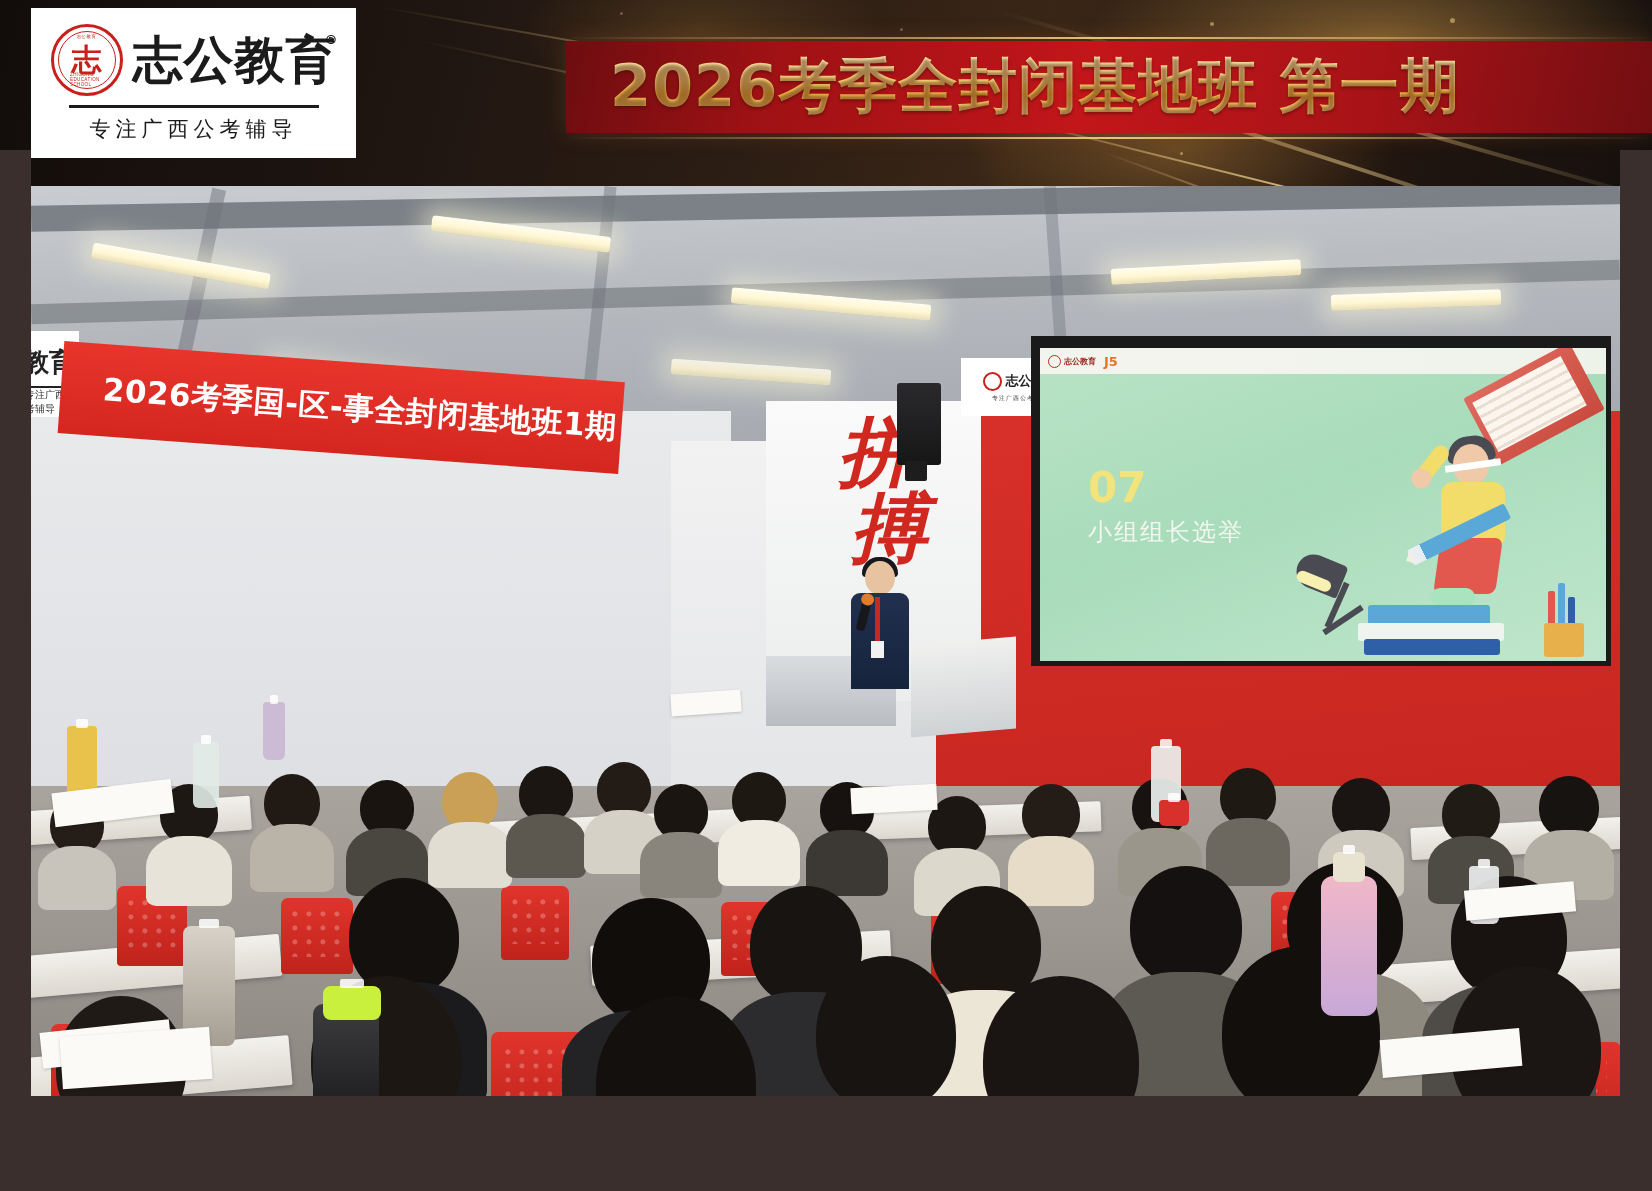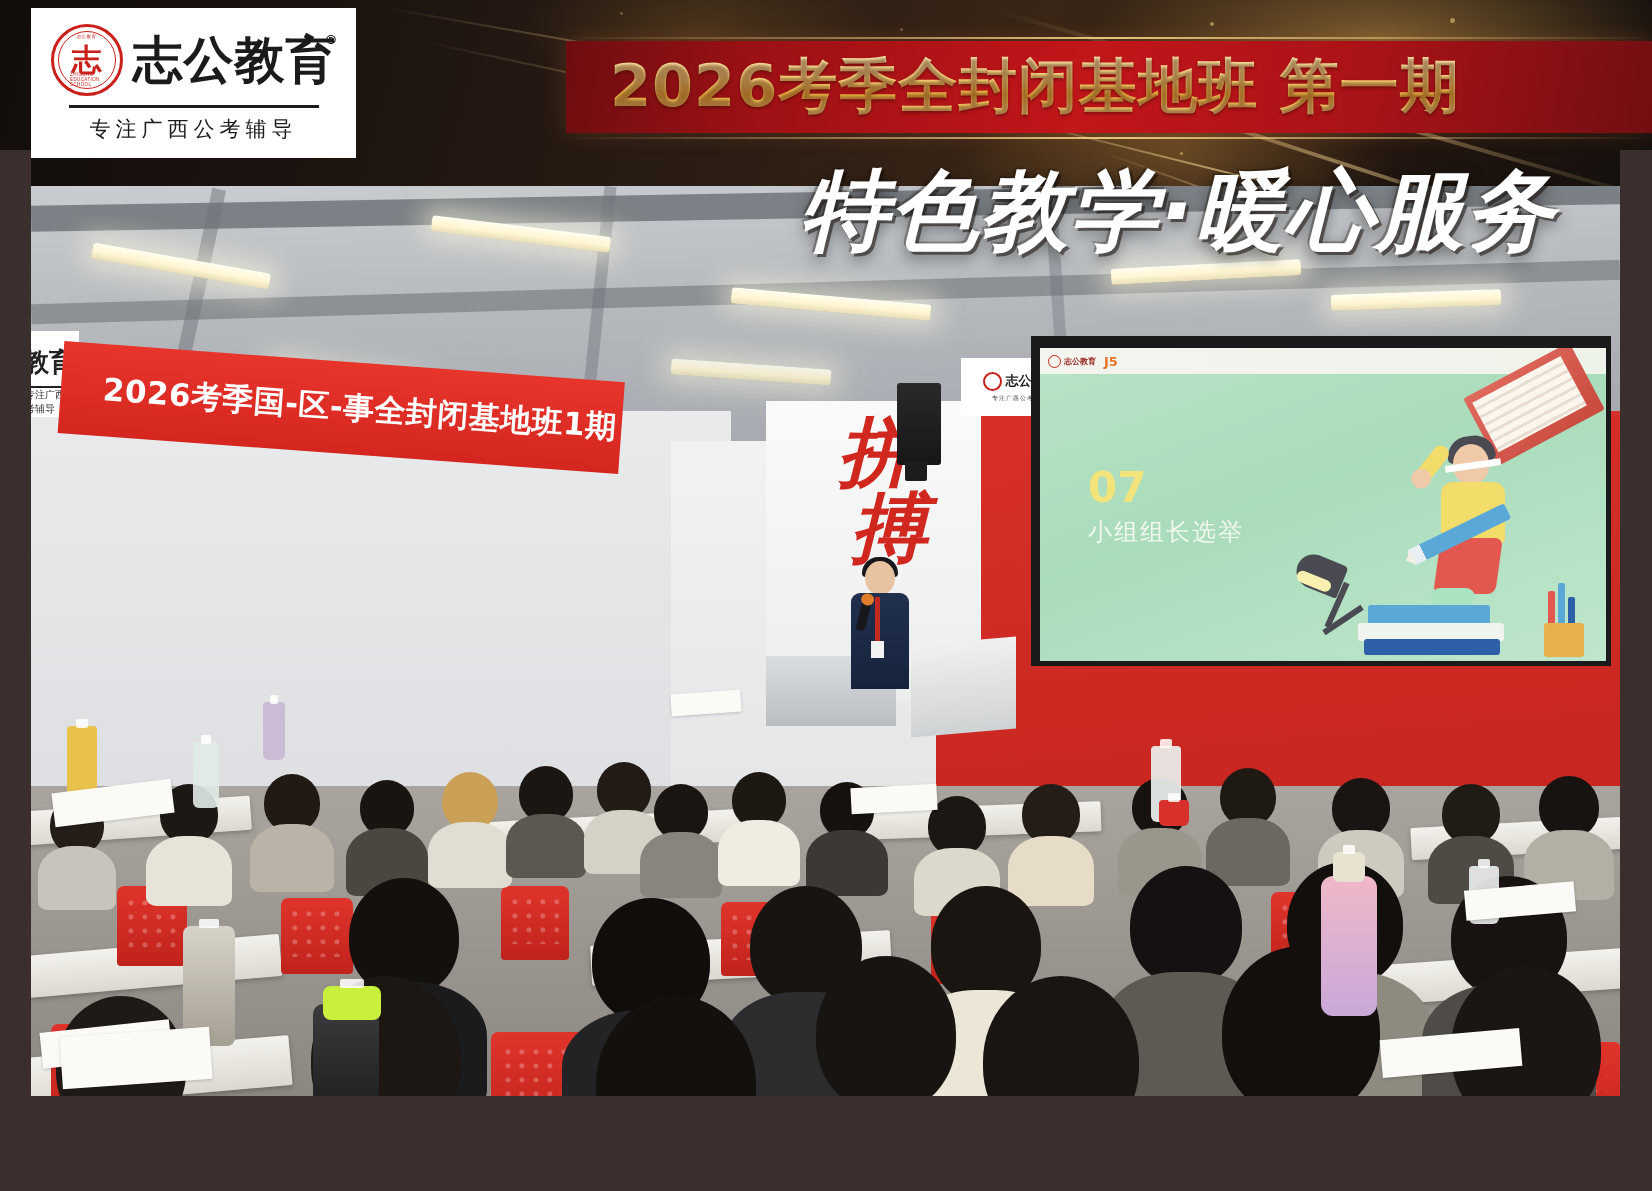--- a/index.html
+++ b/index.html
@@ -262,21 +262,20 @@
       </div>
     </div>
     <div class="logodiv"></div>
     <div class="tagline">专注广西公考辅导</div>
   </div>
 
   <div class="ribbon">
     <div class="ribbon-text">2026考季全封闭基地班 第一期</div>
   </div>
 
-  <div class="calli">特色教学·暖心服务</div>
 
   <div class="photo">
 
     <div class="ceiling"></div>
     <div class="beam" style="left:0;top:6px;width:1589px;height:26px;transform:rotate(-1deg);"></div>
     <div class="beam" style="left:0;top:96px;width:1589px;height:20px;transform:rotate(-1.6deg);opacity:.6;"></div>
     <div class="beam" style="left:150px;top:0;width:14px;height:300px;transform:rotate(12deg);opacity:.5;"></div>
     <div class="beam" style="left:560px;top:0;width:12px;height:260px;transform:rotate(6deg);opacity:.45;"></div>
     <div class="beam" style="left:1020px;top:0;width:12px;height:210px;transform:rotate(-4deg);opacity:.4;"></div>
 

